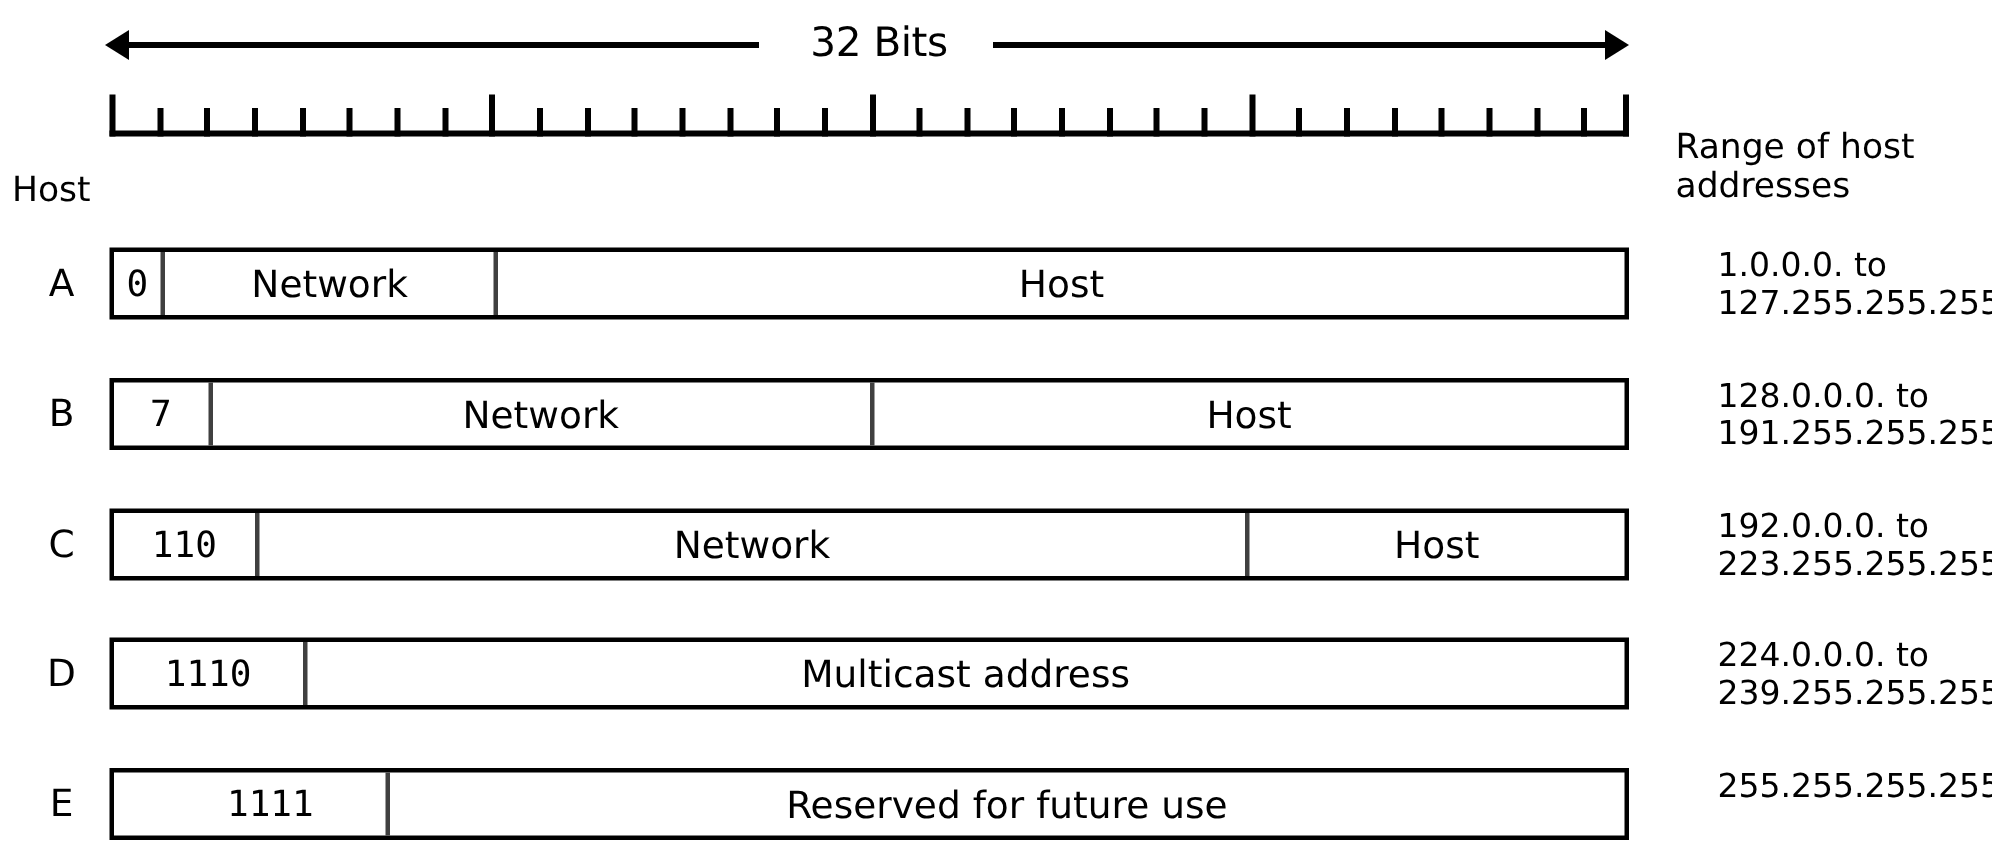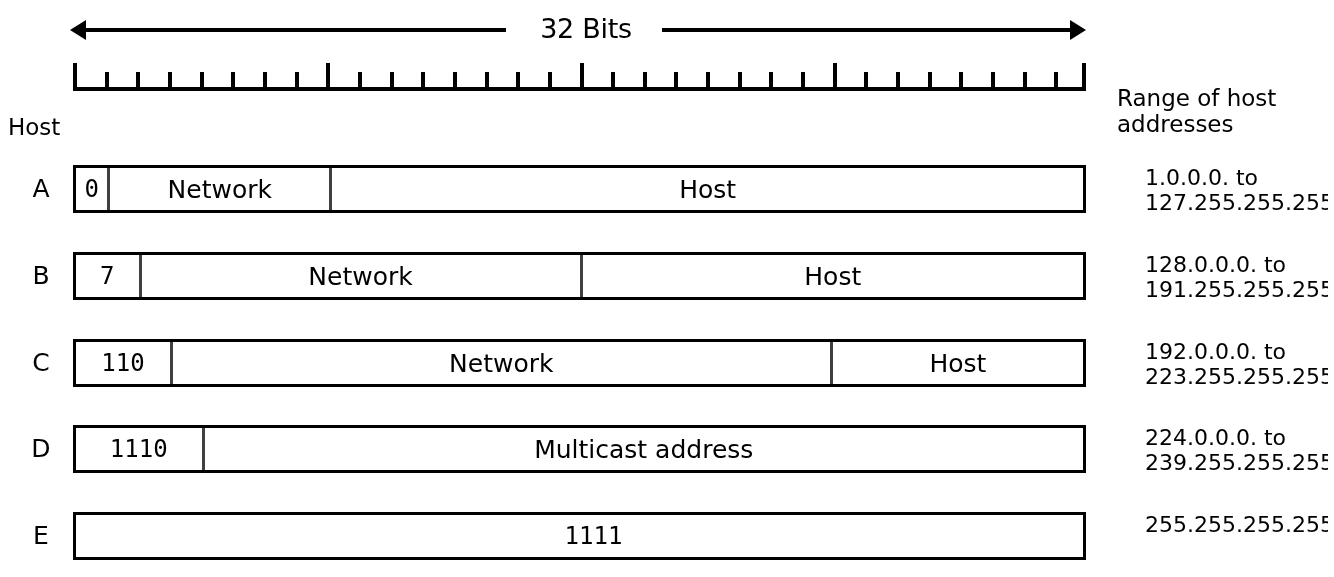--- a/index.html
+++ b/index.html
@@ -253,20 +253,21 @@
         </div>
         <div class="range">
           <span class="r-line">224.0.0.0. to</span>
           <span class="r-line">239.255.255.255</span>
         </div>
       </div>
       <div class="row" style="top: 512px;">
         <div class="class-letter">E</div>
         <div class="bar">
           <div class="cell prefix" style="flex: 5 0 0px; padding-left: 28px;">1111</div>
+          <div class="cell" style="flex: 27 0 0px;">Reserved for future use</div>
         </div>
         <div class="range">
           <span class="r-line">255.255.255.255</span>
         </div>
       </div>
     </div>
 
 </div>
 
 </body></html>

